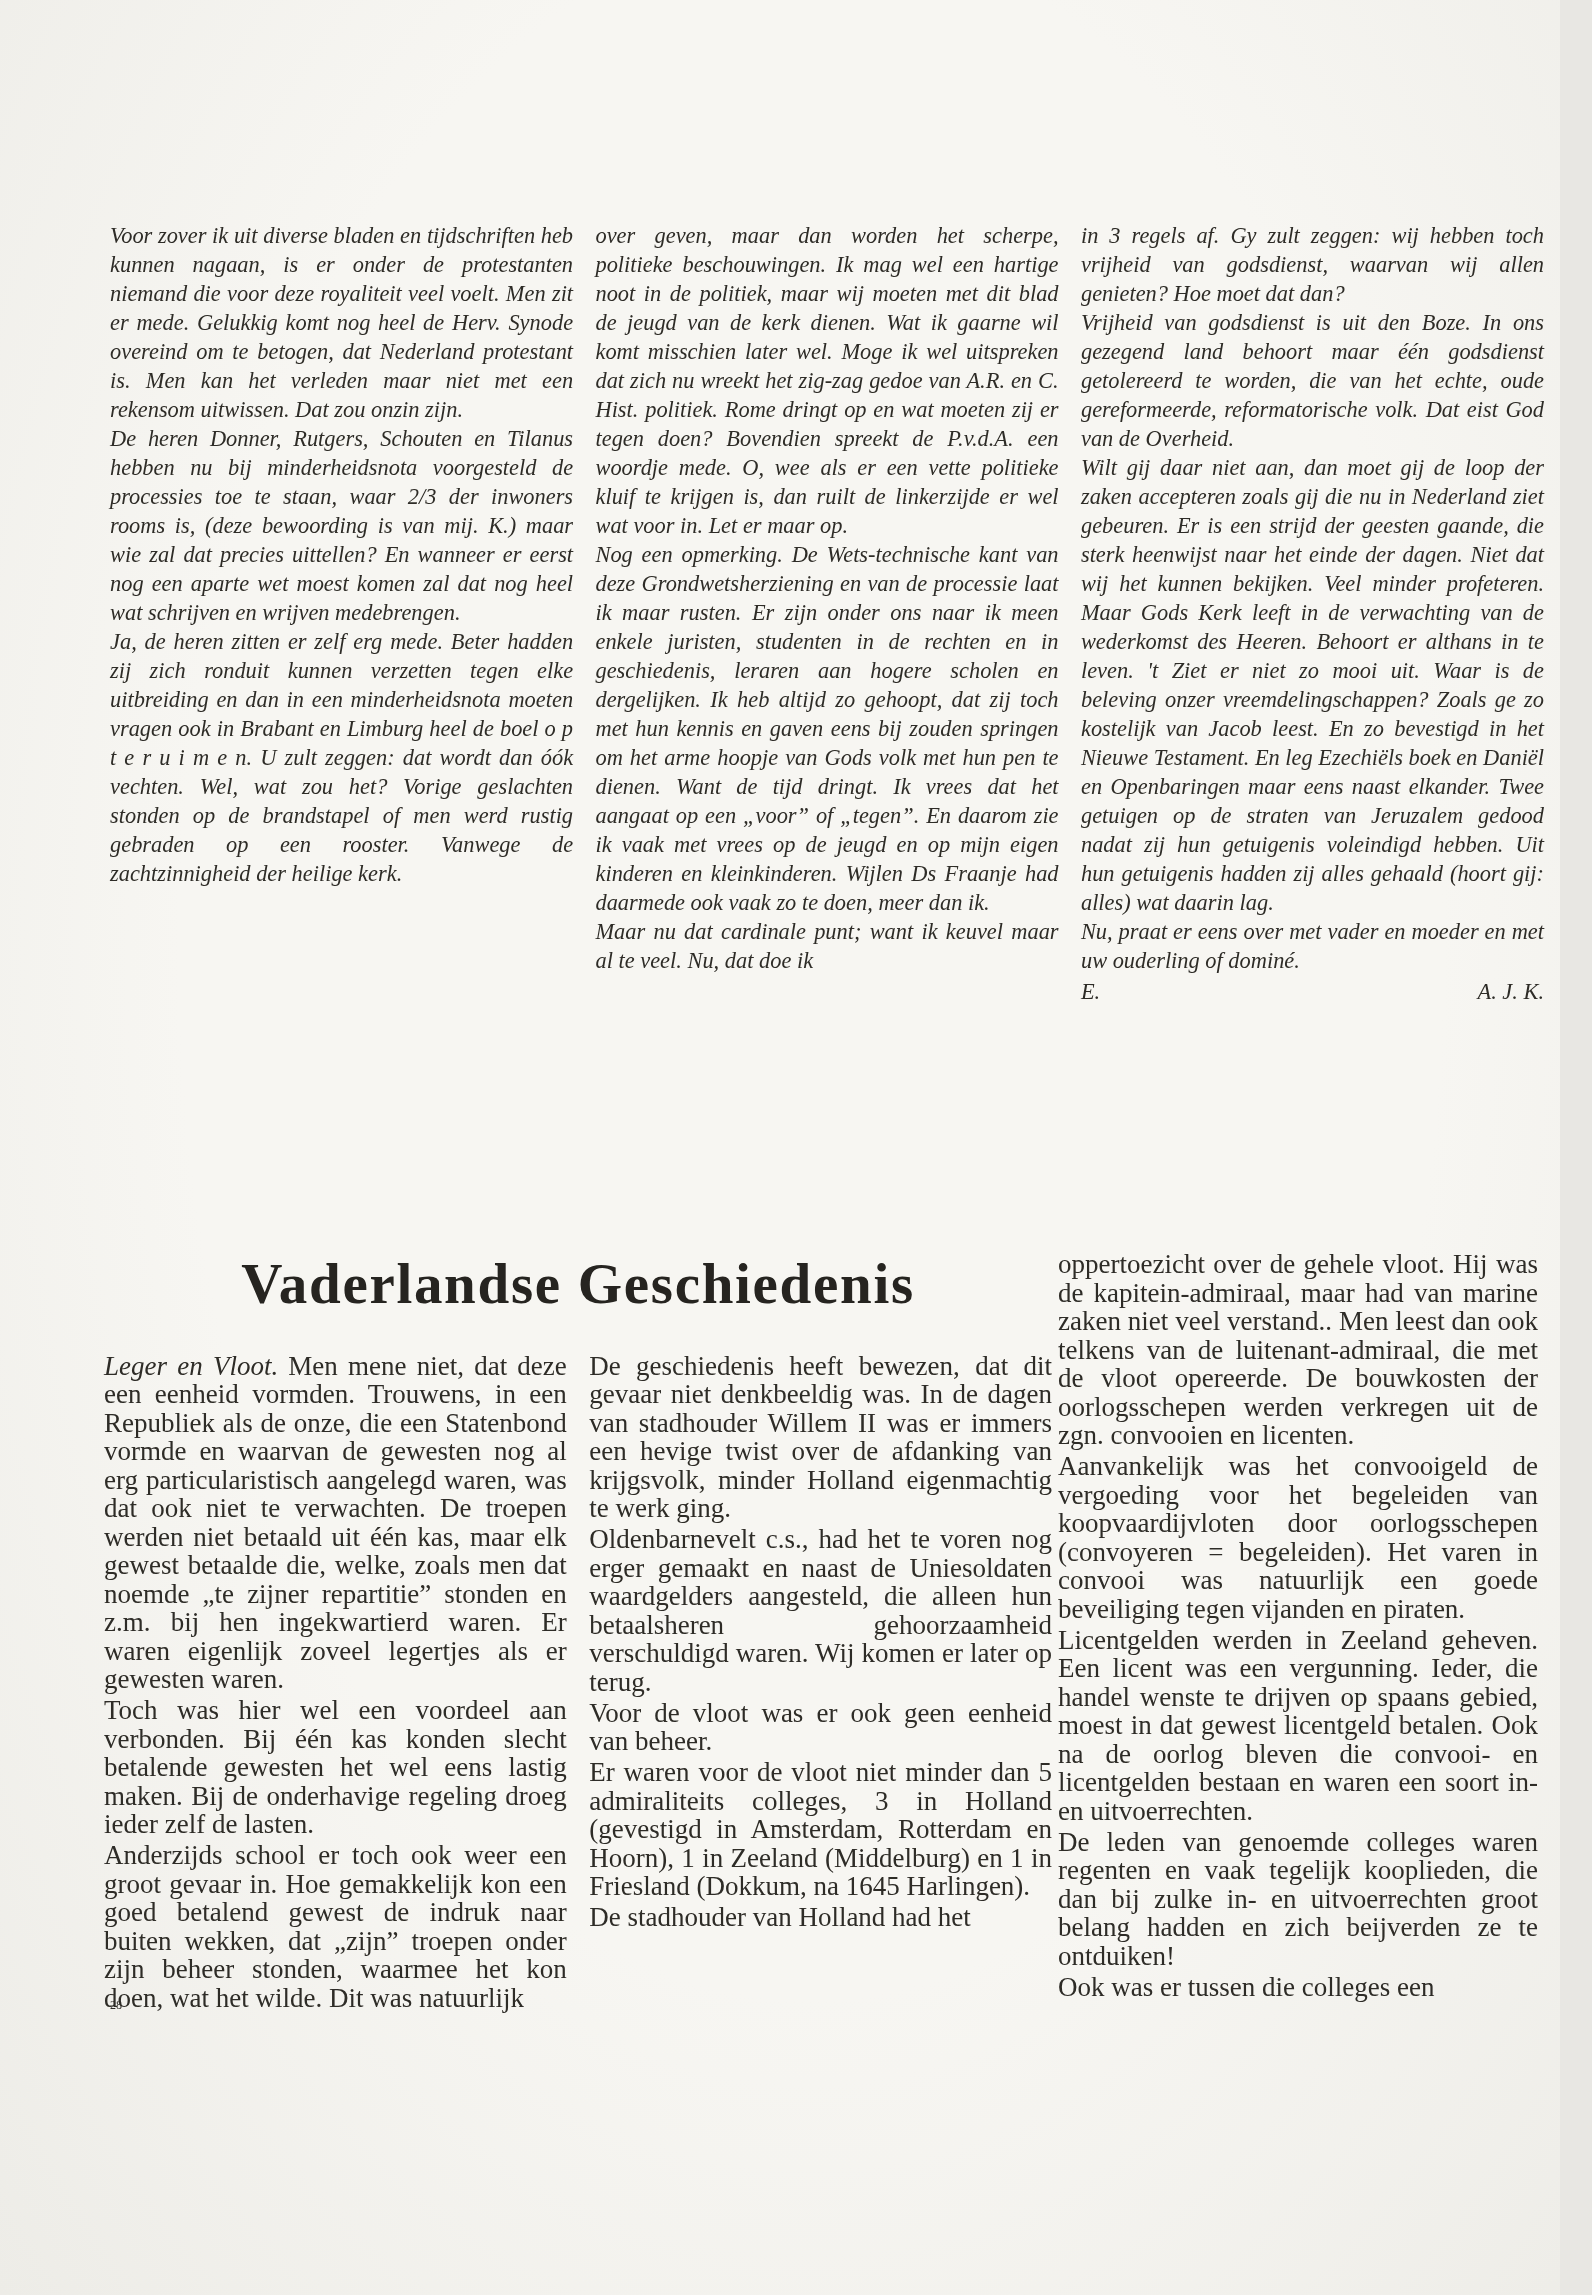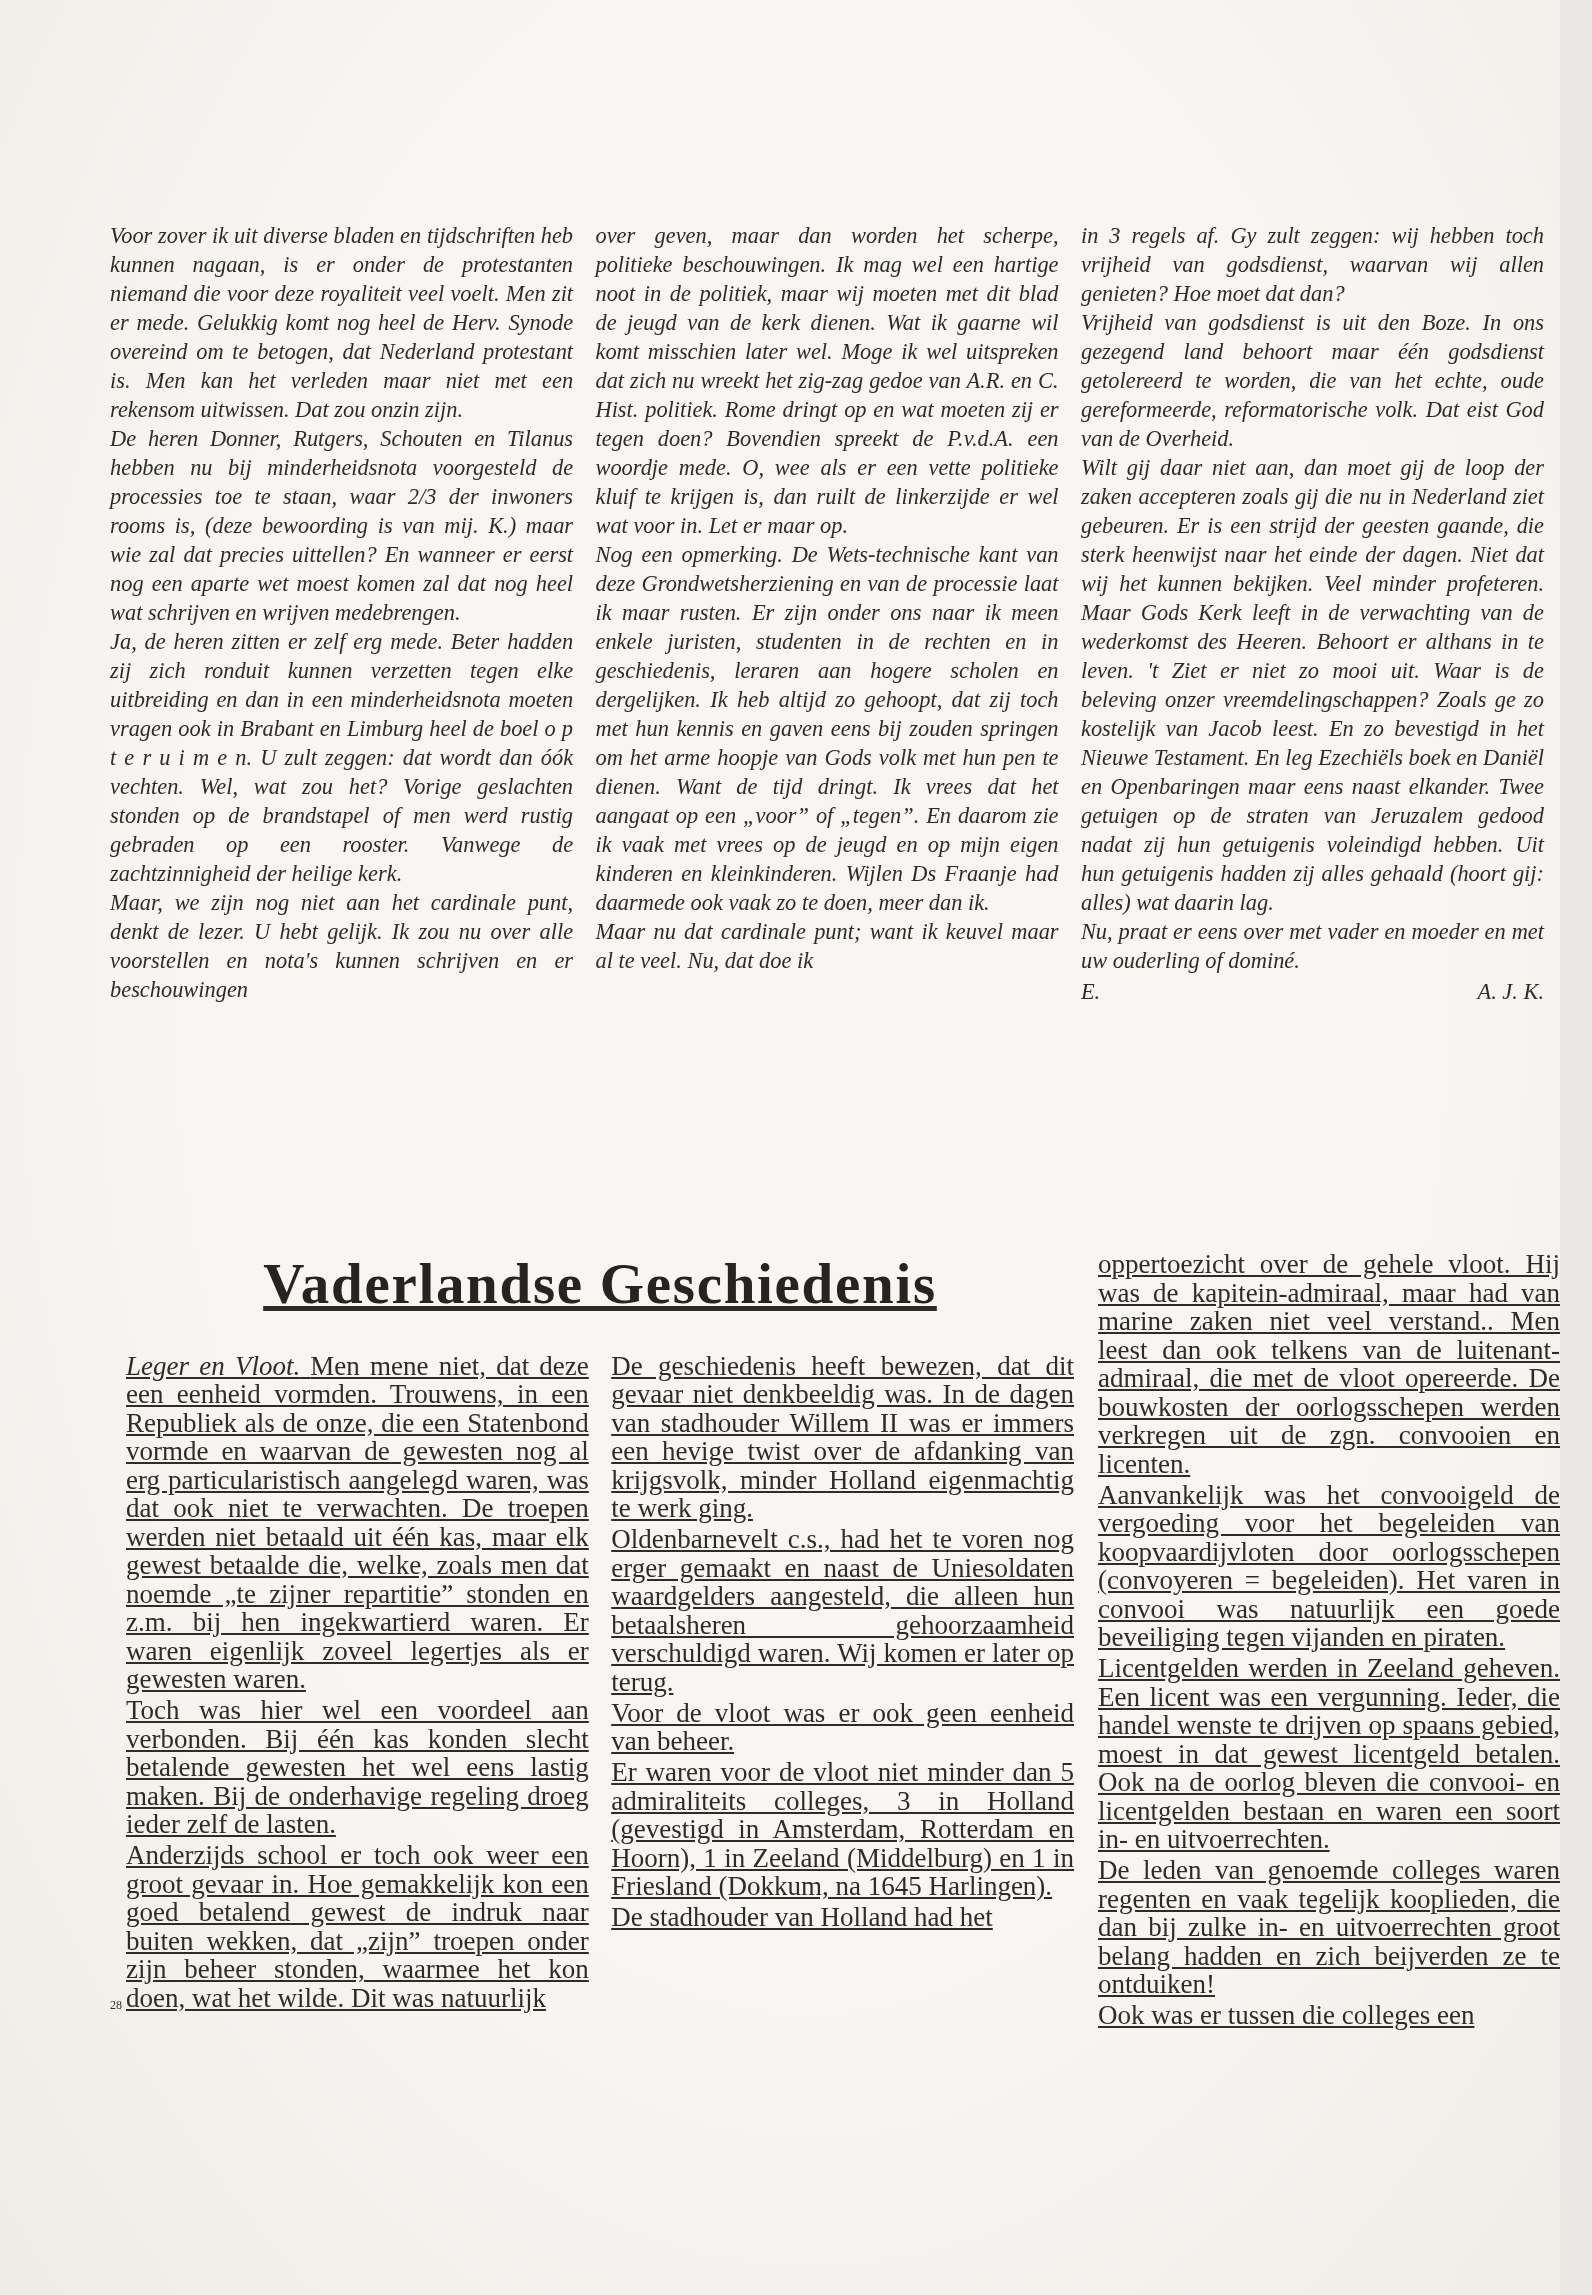--- a/index.html
+++ b/index.html
@@ -29,22 +29,22 @@
     font-size: 22.4px; line-height: 29px;
     text-align: justify;
   }
   .signature-row {
     display: flex; justify-content: space-between;
     margin-top: 1.7px;
   }
 
   
   .bottom-section {
-    position: absolute; left: 126px; top: 1250px; width: 1434px;
-    display: flex; gap: 24px; text-decoration: underline;
+    position: absolute; left: 104px; top: 1250px; width: 1434px;
+    display: flex; gap: 6px;
   }
   .bottom-left { flex: 0 0 948px; width: 948px; }
   .heading {
     margin: 3.5px 0 38px 0;
     text-align: center;
     font-size: 57px; line-height: 60px;
     font-weight: 700;
     letter-spacing: 1.7px;
     color: #262420;
   }
@@ -66,21 +66,20 @@
 </head>
 <body>
 
 <div class="page">
 
   <section class="top-section">
     <div class="col">
       <p>Voor zover ik uit diverse bladen en tijdschriften heb kunnen nagaan, is er onder de protestanten niemand die voor deze royaliteit veel voelt. Men zit er mede. Gelukkig komt nog heel de Herv. Synode overeind om te betogen, dat Nederland protestant is. Men kan het verleden maar niet met een rekensom uitwissen. Dat zou onzin zijn.</p>
       <p>De heren Donner, Rutgers, Schouten en Tilanus hebben nu bij minderheidsnota voorgesteld de processies toe te staan, waar 2/3 der inwoners rooms is, (deze bewoording is van mij. K.) maar wie zal dat precies uittellen? En wanneer er eerst nog een aparte wet moest komen zal dat nog heel wat schrijven en wrijven medebrengen.</p>
       <p>Ja, de heren zitten er zelf erg mede. Beter hadden zij zich ronduit kunnen verzetten tegen elke uitbreiding en dan in een minderheidsnota moeten vragen ook in Brabant en Limburg heel de boel o p t e r u i m e n. U zult zeggen: dat wordt dan óók vechten. Wel, wat zou het? Vorige geslachten stonden op de brandstapel of men werd rustig gebraden op een rooster. Vanwege de zachtzinnigheid der heilige kerk.</p>
-      <p>Maar, we zijn nog niet aan het cardinale punt, denkt de lezer. U hebt gelijk. Ik zou nu over alle voorstellen en nota's kunnen schrijven en er beschouwingen</p>
     </div>
     <div class="col">
       <p>over geven, maar dan worden het scherpe, politieke beschouwingen. Ik mag wel een hartige noot in de politiek, maar wij moeten met dit blad de jeugd van de kerk dienen. Wat ik gaarne wil komt misschien later wel. Moge ik wel uitspreken dat zich nu wreekt het zig-zag gedoe van A.R. en C. Hist. politiek. Rome dringt op en wat moeten zij er tegen doen? Bovendien spreekt de P.v.d.A. een woordje mede. O, wee als er een vette politieke kluif te krijgen is, dan ruilt de linkerzijde er wel wat voor in. Let er maar op.</p>
       <p>Nog een opmerking. De Wets-technische kant van deze Grondwetsherziening en van de processie laat ik maar rusten. Er zijn onder ons naar ik meen enkele juristen, studenten in de rechten en in geschiedenis, leraren aan hogere scholen en dergelijken. Ik heb altijd zo gehoopt, dat zij toch met hun kennis en gaven eens bij zouden springen om het arme hoopje van Gods volk met hun pen te dienen. Want de tijd dringt. Ik vrees dat het aangaat op een „voor” of „tegen”. En daarom zie ik vaak met vrees op de jeugd en op mijn eigen kinderen en kleinkinderen. Wijlen Ds Fraanje had daarmede ook vaak zo te doen, meer dan ik.</p>
       <p>Maar nu dat cardinale punt; want ik keuvel maar al te veel. Nu, dat doe ik</p>
     </div>
     <div class="col">
       <p>in 3 regels af. Gy zult zeggen: wij hebben toch vrijheid van godsdienst, waarvan wij allen genieten? Hoe moet dat dan?</p>
       <p>Vrijheid van godsdienst is uit den Boze. In ons gezegend land behoort maar één godsdienst getolereerd te worden, die van het echte, oude gereformeerde, reformatorische volk. Dat eist God van de Overheid.</p>
       <p>Wilt gij daar niet aan, dan moet gij de loop der zaken accepteren zoals gij die nu in Nederland ziet gebeuren. Er is een strijd der geesten gaande, die sterk heenwijst naar het einde der dagen. Niet dat wij het kunnen bekijken. Veel minder profeteren. Maar Gods Kerk leeft in de verwachting van de wederkomst des Heeren. Behoort er althans in te leven. 't Ziet er niet zo mooi uit. Waar is de beleving onzer vreemdelingschappen? Zoals ge zo kostelijk van Jacob leest. En zo bevestigd in het Nieuwe Testament. En leg Ezechiëls boek en Daniël en Openbaringen maar eens naast elkander. Twee getuigen op de straten van Jeruzalem gedood nadat zij hun getuigenis voleindigd hebben. Uit hun getuigenis hadden zij alles gehaald (hoort gij: alles) wat daarin lag.</p>

